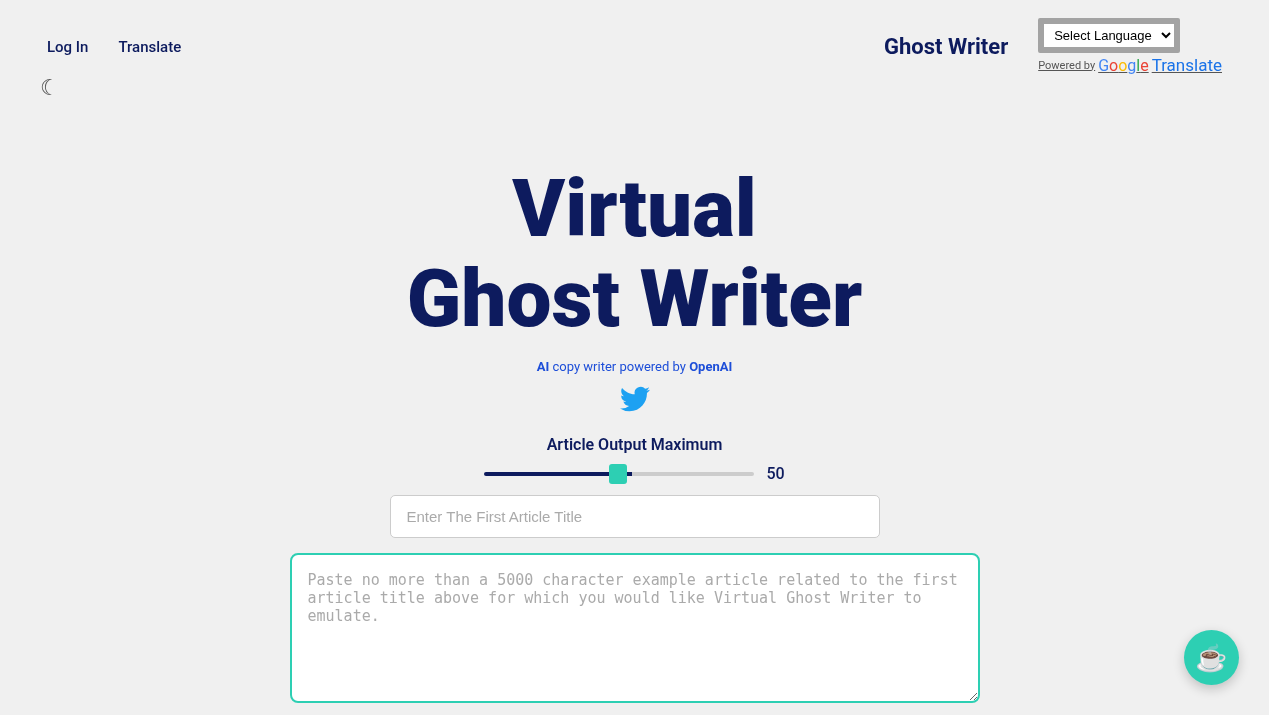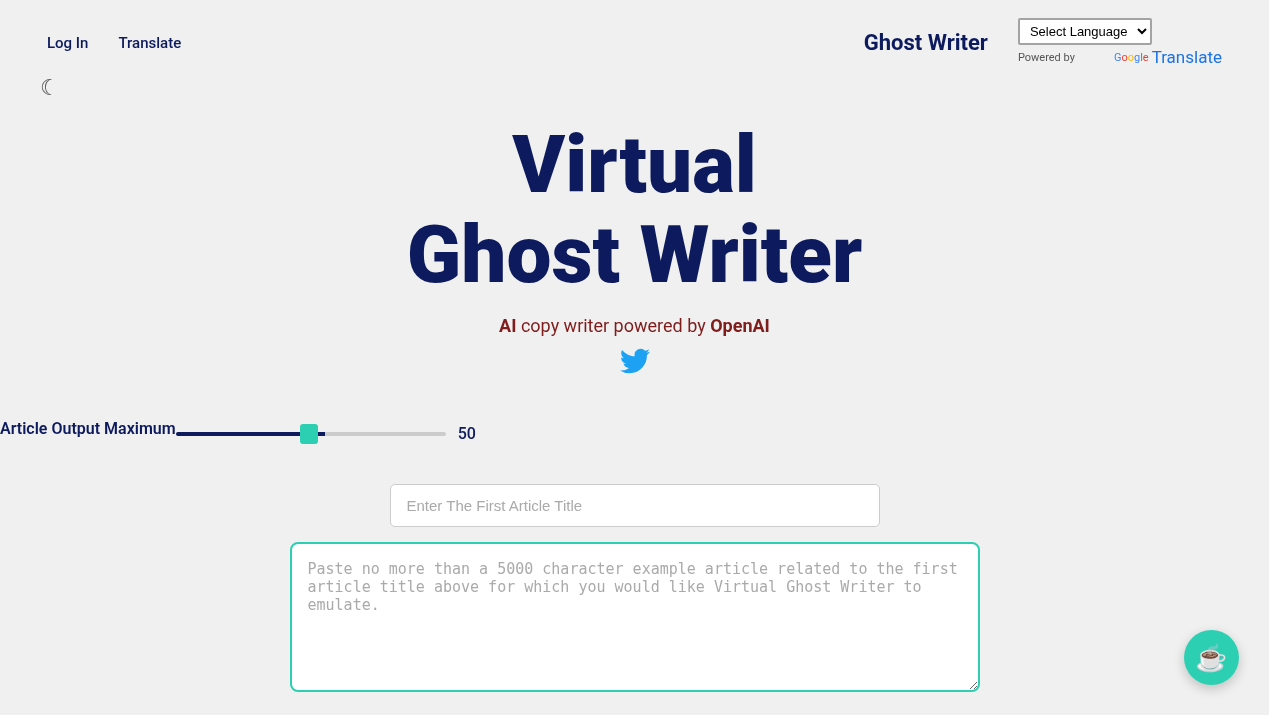--- a/index.html
+++ b/index.html
@@ -49,40 +49,40 @@
       font-weight: 700;
     }
 
     .translate-container {
       display: flex;
       flex-direction: column;
       align-items: flex-start;
     }
 
     .translate-select {
-      border: 2px solid #a3a3a3;
+      border: 6px solid #a3a3a3;
       padding: 3px 6px;
       font-size: 13px;
       background: #fff;
       border-radius: 2px;
       cursor: pointer;
     }
 
     .powered-by {
       font-size: 11px;
       color: #555;
       margin-top: 2px;
       display: flex;
       align-items: center;
       gap: 3px;
+      text-decoration: underline;
     }
 
     .google-text {
-      font-size: 11px;
-      margin-left: 36px;
+      font-size: 16px;
     }
 
     .google-blue { color: #4285F4; }
     .google-red { color: #EA4335; }
     .google-yellow { color: #FBBC05; }
     .google-green { color: #34A853; }
 
     .translate-link {
       color: #1a73e8;
       font-size: 17px;
@@ -106,50 +106,51 @@
       align-items: center;
       padding-top: 40px;
     }
 
     .title-virtual {
       font-size: 80px;
       font-weight: 900;
       color: #0d1b5e;
       line-height: 1;
       text-align: center;
+      margin-top: 36px;
     }
 
     .title-ghost-writer {
       font-size: 80px;
       font-weight: 900;
       color: #0d1b5e;
       line-height: 1;
       text-align: center;
       margin-top: 10px;
     }
 
     .subtitle {
-      font-size: 18px;
-      color: #7f1d1d;
+      font-size: 13px;
+      color: #1d4ed8;
       margin-top: 20px;
       text-align: center;
     }
 
     .twitter-icon {
       margin-top: 10px;
       color: #1DA1F2;
       font-size: 28px;
       cursor: pointer;
     }
 
     
     .slider-section {
-      margin-top: 36px;
-      display: flex;
-      flex-direction: row;
+      margin-top: 14px;
+      display: flex;
+      flex-direction: column;
       align-items: center;
       width: 100%;
     }
 
     .slider-label {
       font-size: 16px;
       font-weight: 600;
       color: #0d1b5e;
       margin-bottom: 10px;
     }
@@ -182,21 +183,21 @@
     }
 
     .slider-value {
       font-size: 16px;
       font-weight: 500;
       color: #0d1b5e;
     }
 
     
     .article-title-input {
-      margin-top: 36px;
+      margin-top: 12px;
       width: 490px;
       padding: 12px 16px;
       border: 1px solid #ccc;
       border-radius: 5px;
       font-size: 15px;
       color: #aaa;
       background: #fff;
       outline: none;
     }
 

